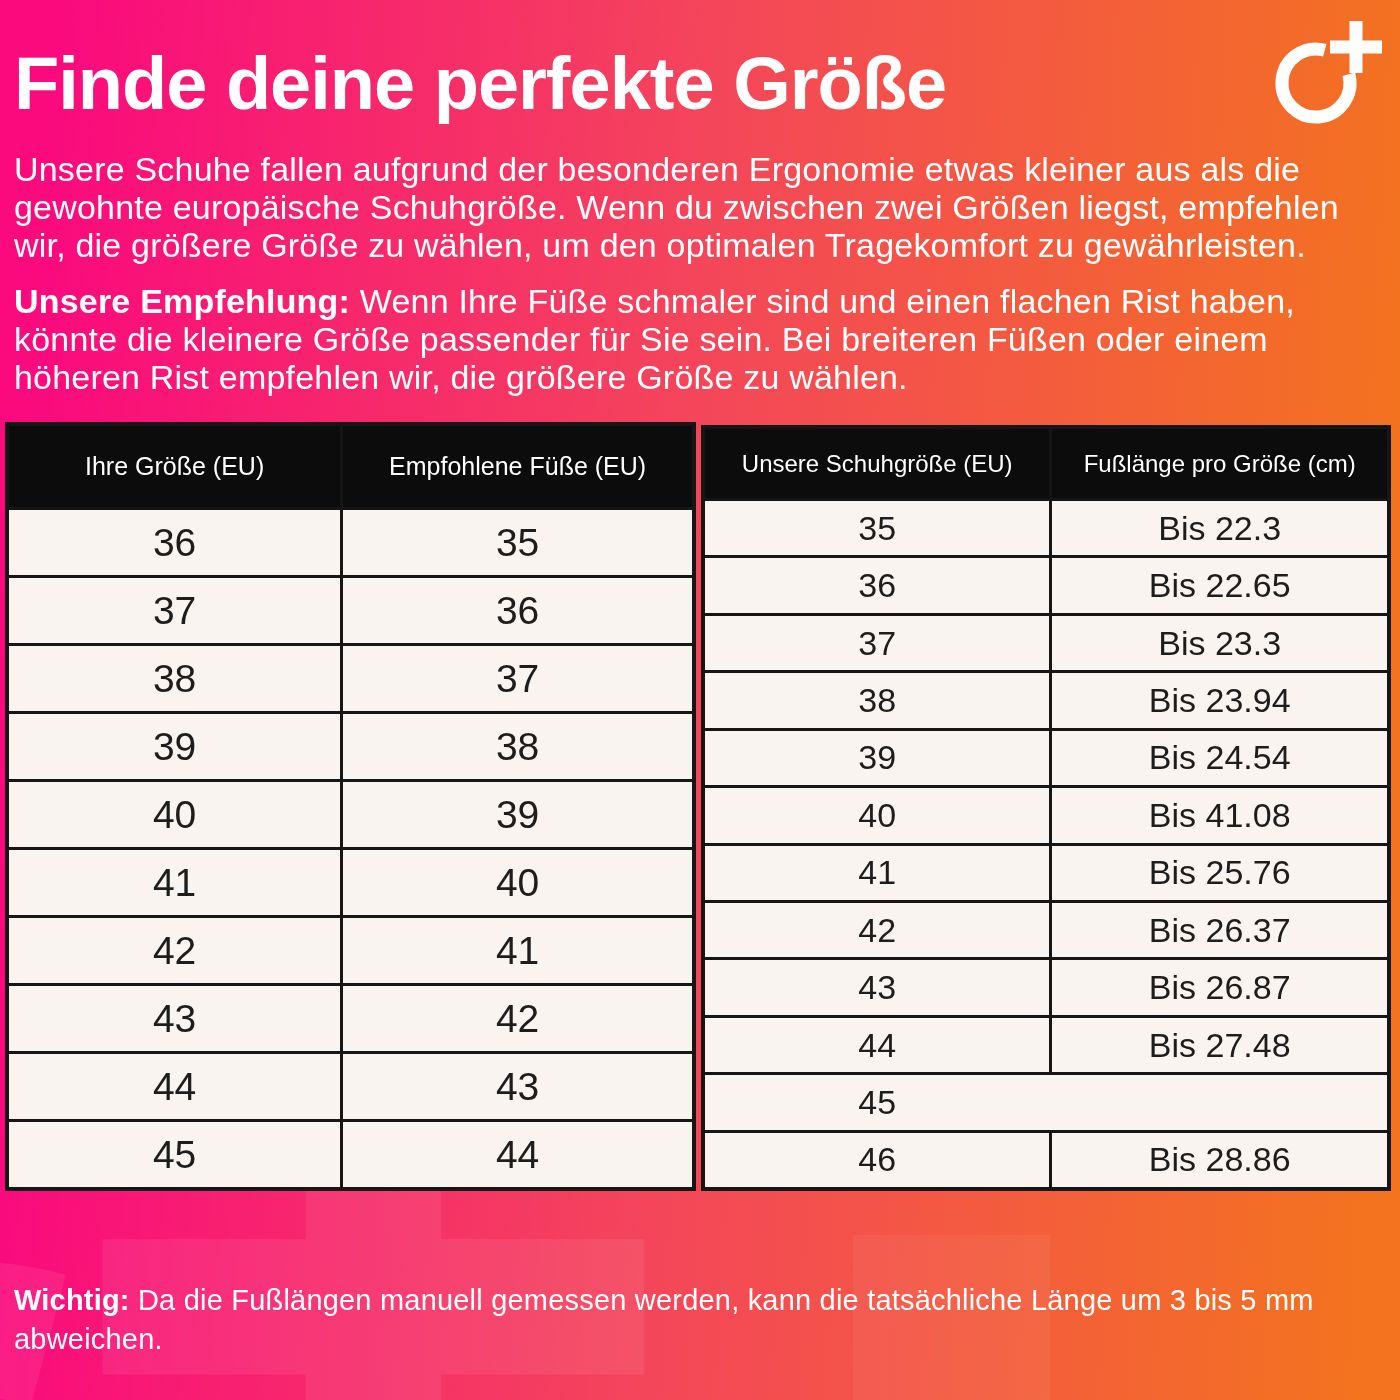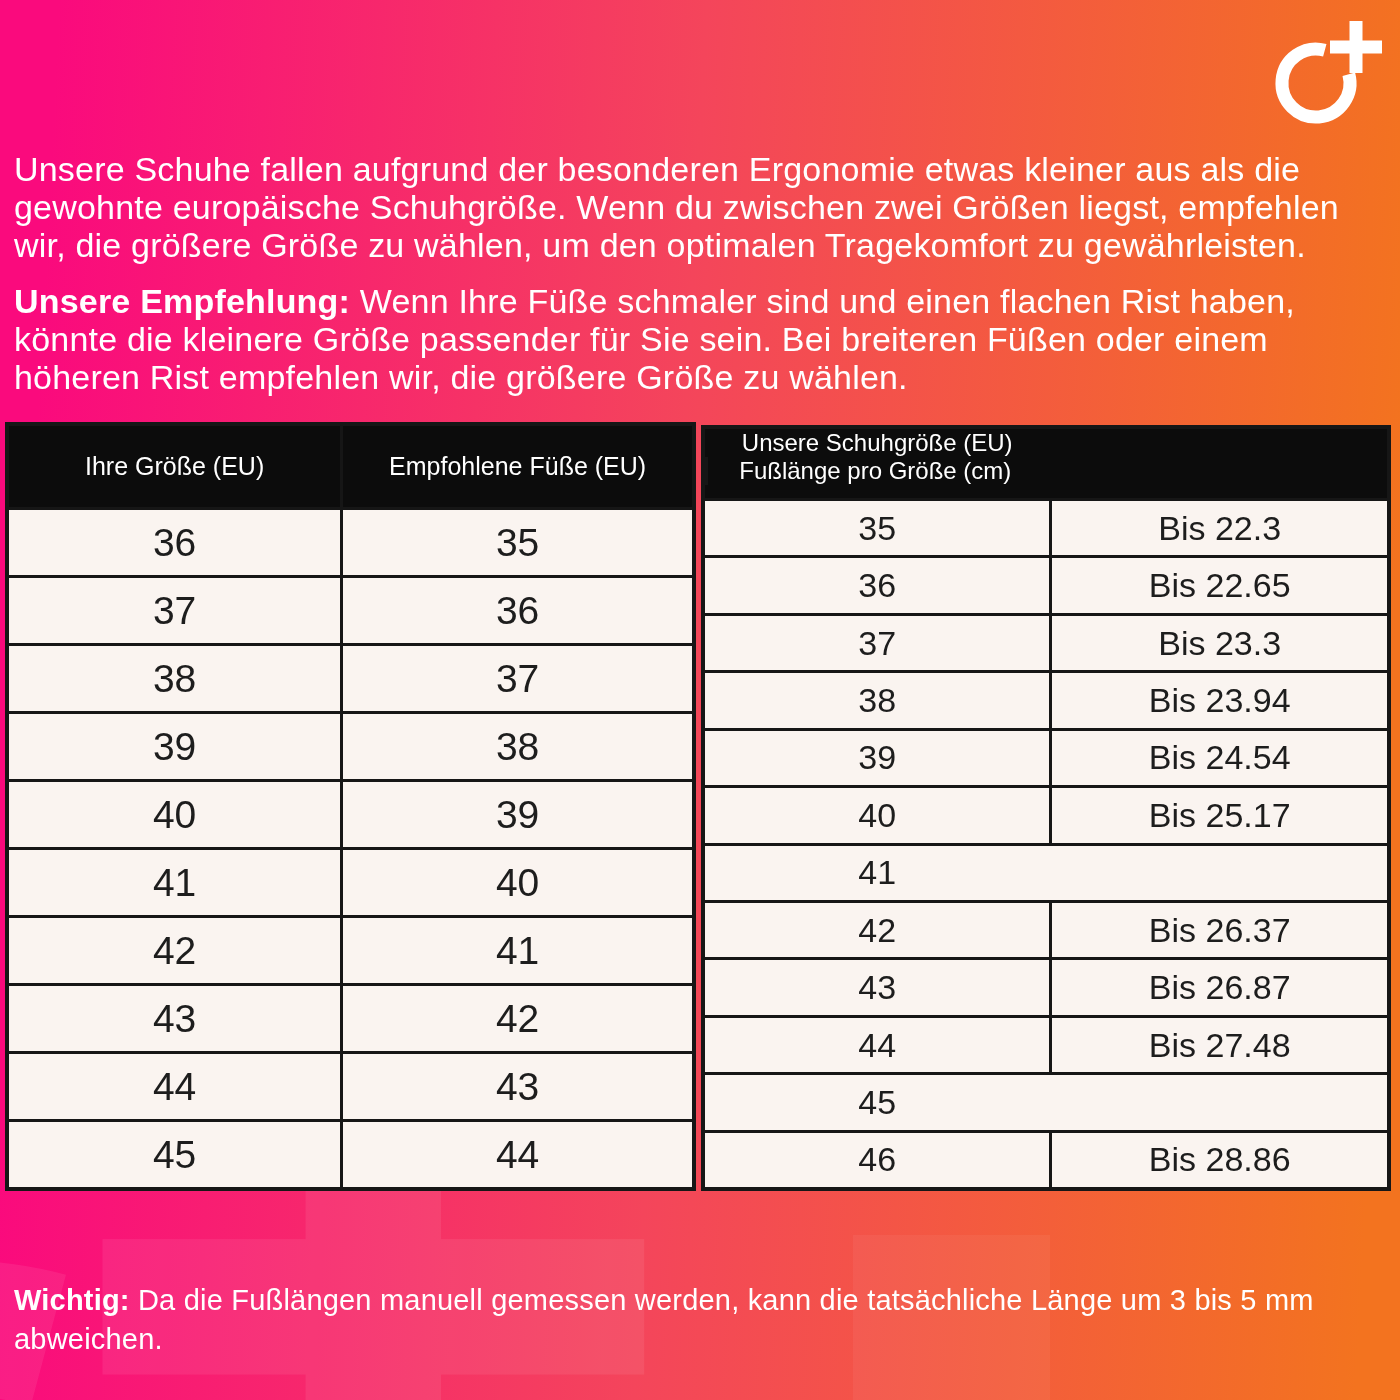--- a/index.html
+++ b/index.html
@@ -41,21 +41,21 @@
     position:absolute; display:flex; flex-direction:column;
     background:#faf4f0; border:4px solid #161616;
   }
   .stable-left  { left:5px;   top:422px; width:691px; height:769px; }
   .stable-right { left:701px; top:425px; width:690px; height:766px; }
 
   .thead {
     display:flex; background:#0c0c0c; color:#ffffff; flex:0 0 auto;
   }
   .stable-left  .thead { height:81px; }
-  .stable-right .thead { height:69px;flex-direction:column; }
+  .stable-right .thead { height:69px; }
   .thead .hcell {
     display:flex; align-items:center; justify-content:center;
     font-weight:400; text-align:left;
   }
   .stable-left  .hcell { font-size:25px; }
   .stable-right .hcell { font-size:24px; }
 
   .tbody { display:flex; flex-direction:column; flex:1 1 auto; }
   .trow { display:flex; flex:1 1 0; border-top:3px solid #161616; }
   .tcell {
@@ -89,20 +89,21 @@
     <rect x="66" y="19.5" width="52" height="13" fill="#ffffff"></rect>
   </svg>
   <div class="watermark-band"></div>
 
   <svg class="logo" viewBox="0 0 120 120" aria-hidden="true">
     <path d="M 60.8 29.2 A 34 34 0 1 0 84.8 53.2" fill="none" stroke="#ffffff" stroke-width="13"></path>
     <rect x="85.5" y="0" width="13" height="52" fill="#ffffff"></rect>
     <rect x="66" y="19.5" width="52" height="13" fill="#ffffff"></rect>
   </svg>
 
+  <h1 class="title">Finde deine perfekte Größe</h1>
 
   <p class="para para-intro">Unsere Schuhe fallen aufgrund der besonderen Ergonomie etwas kleiner aus als die gewohnte europäische Schuhgröße. Wenn du zwischen zwei Größen liegst, empfehlen wir, die größere Größe zu wählen, um den optimalen Tragekomfort zu gewährleisten.</p>
 
   <p class="para para-reco">
     <b>Unsere Empfehlung:</b>
     <span>Wenn Ihre Füße schmaler sind und einen flachen Rist haben, könnte die kleinere Größe passender für Sie sein. Bei breiteren Füßen oder einem höheren Rist empfehlen wir, die größere Größe zu wählen.</span>
   </p>
 
   <div class="stable stable-left">
     <div class="thead">
@@ -174,24 +175,25 @@
         <div class="trow">
           <div class="tcell col-a">38</div>
           <div class="tcell col-b">Bis 23.94</div>
         </div>
         <div class="trow">
           <div class="tcell col-a">39</div>
           <div class="tcell col-b">Bis 24.54</div>
         </div>
         <div class="trow">
           <div class="tcell col-a">40</div>
-          <div class="tcell col-b">Bis 25.17</div>
+          <div class="tcell col-b">Bis 41.08</div>
         </div>
         <div class="trow">
           <div class="tcell col-a">41</div>
+          <div class="tcell col-b">Bis 25.76</div>
         </div>
         <div class="trow">
           <div class="tcell col-a">42</div>
           <div class="tcell col-b">Bis 26.37</div>
         </div>
         <div class="trow">
           <div class="tcell col-a">43</div>
           <div class="tcell col-b">Bis 26.87</div>
         </div>
         <div class="trow">

